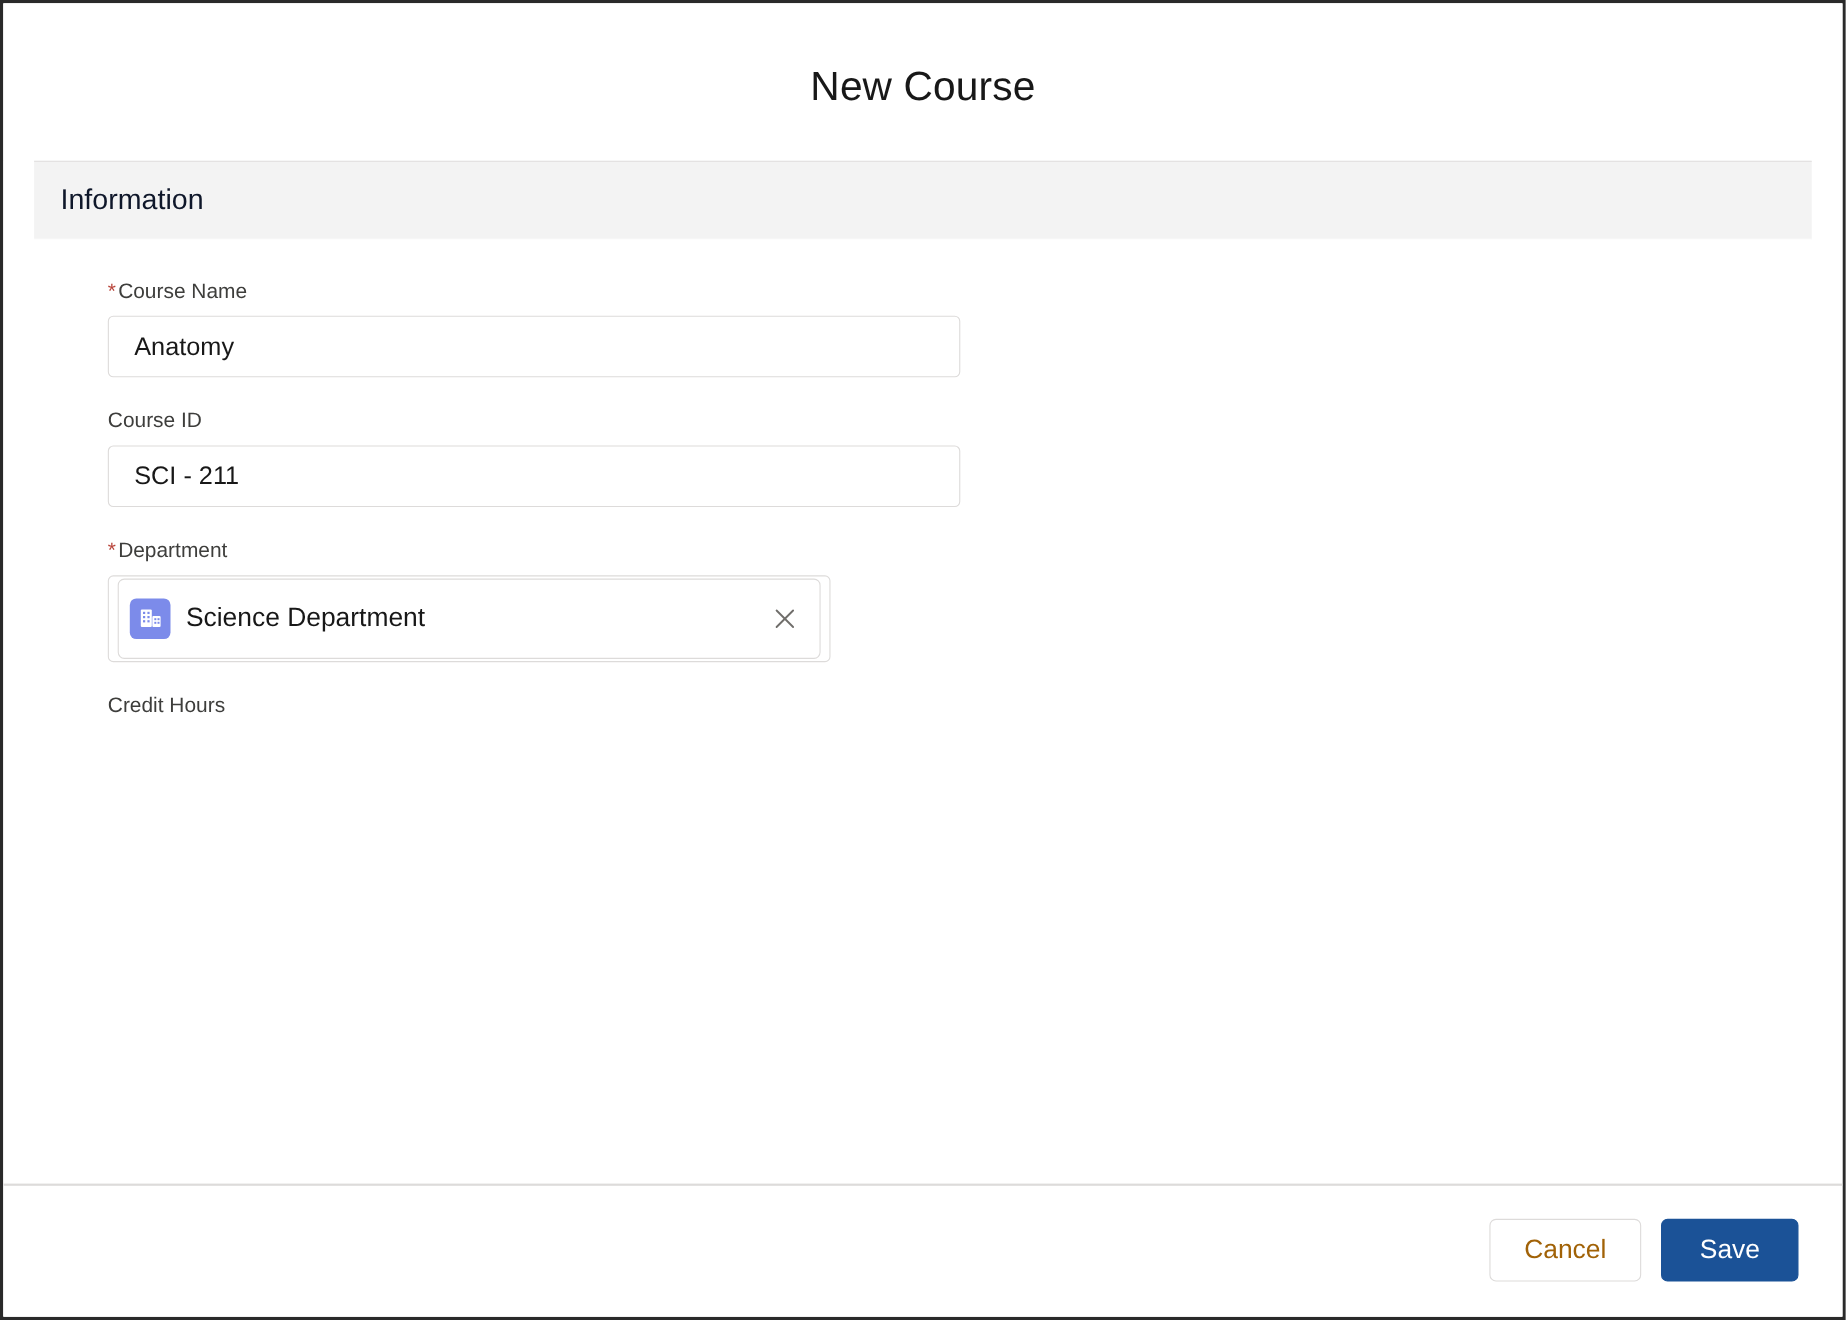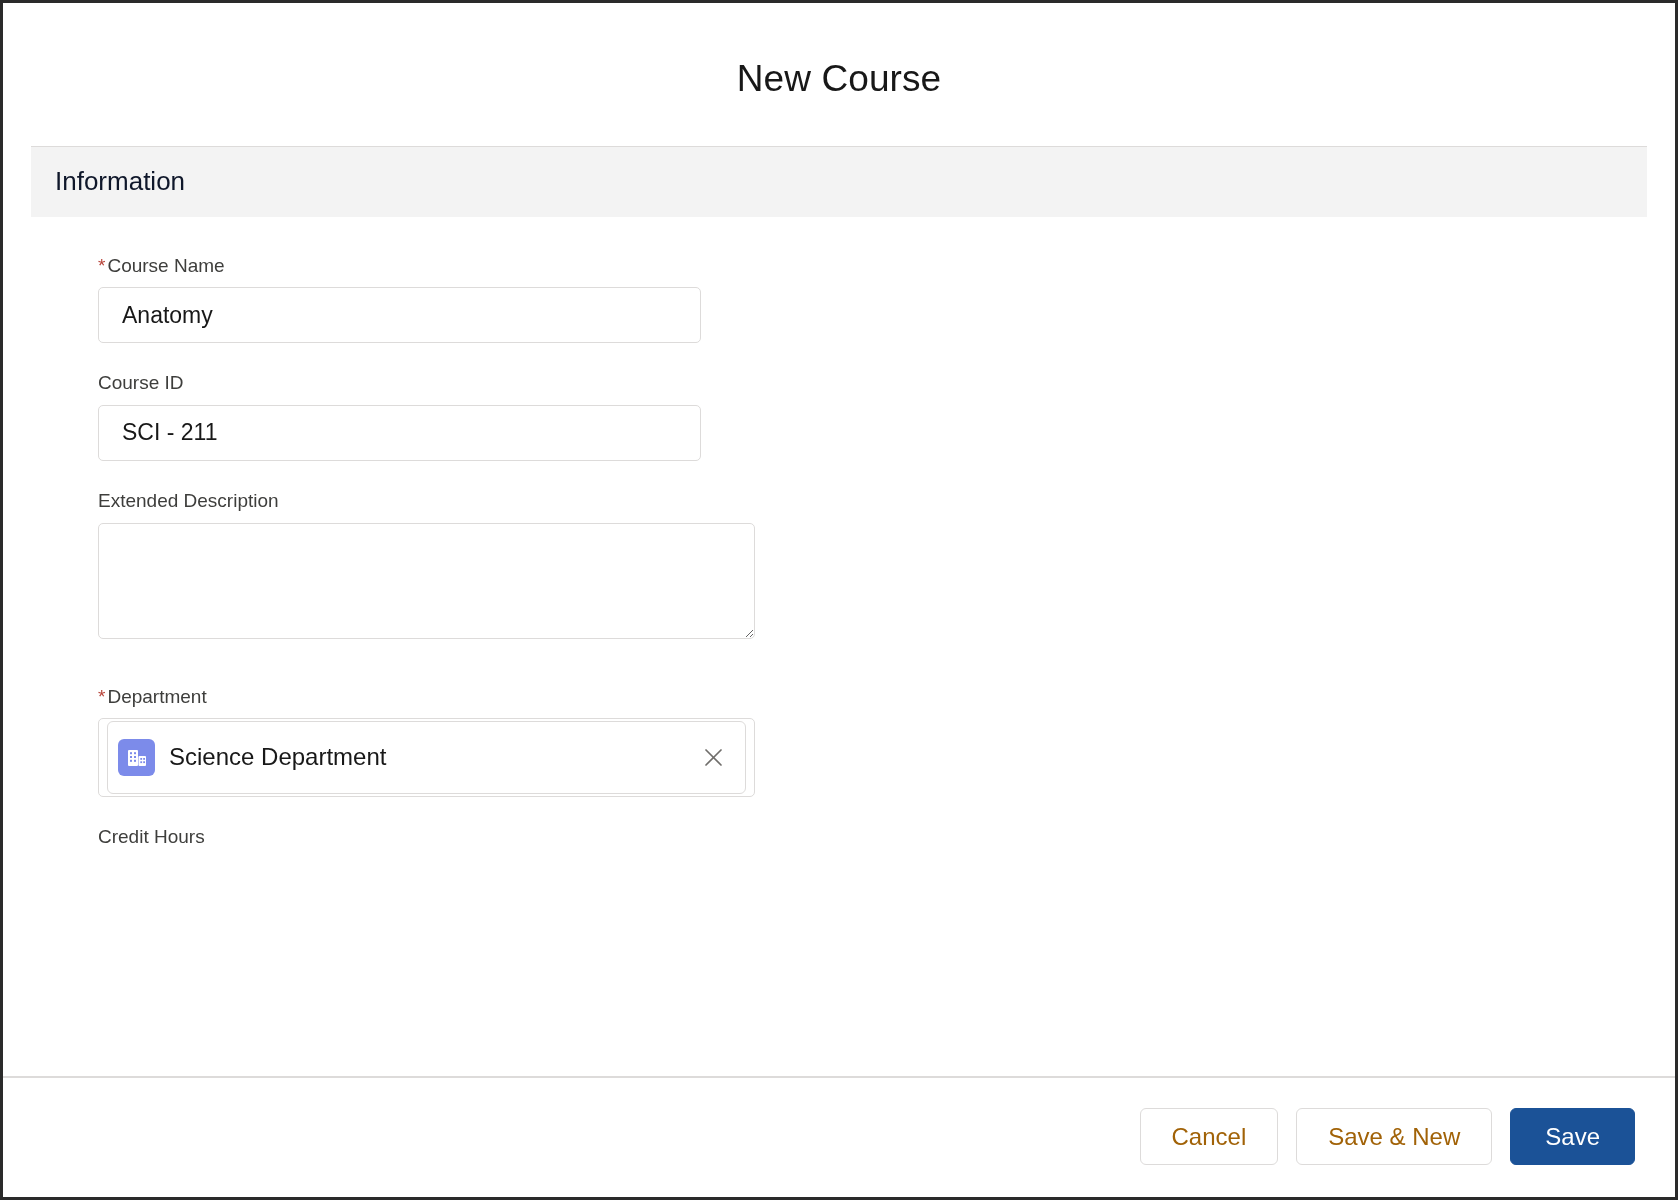--- a/index.html
+++ b/index.html
@@ -95,21 +95,21 @@
   .req-star {
     color: #b8443a;
     font-size: 19px;
     margin-right: 2px;
     font-weight: 400;
   }
 
   .text-input {
     box-sizing: border-box;
     display: block;
-    width: 603px;
+    width: 775px;
     height: 56px;
     padding: 0 16px 0 23px;
     font-family: "Liberation Sans", sans-serif;
     font-size: 23px;
     color: #181818;
     background: #ffffff;
     border: 1px solid #dddbda;
     border-radius: 5px;
     outline: none;
     line-height: 54px;
@@ -251,24 +251,20 @@
         <div class="form-field">
           <label class="field-label"><span class="req-star">*</span><span>Course Name</span></label>
           <input class="text-input" type="text" value="Anatomy" style="">
         </div>
 
         <div class="form-field">
           <label class="field-label">Course ID</label>
           <input class="text-input" type="text" value="SCI - 211" style="">
         </div>
 
-        <div class="form-field big-gap">
-          <label class="field-label">Extended Description</label>
-          <textarea class="textarea-input" style=""></textarea>
-        </div>
 
         <div class="form-field">
           <label class="field-label"><span class="req-star">*</span><span>Department</span></label>
           <div class="lookup-box">
             <div class="pill">
               <span class="pill-icon">
                 <svg width="22" height="22" viewBox="0 0 22 22" aria-hidden="true">
                   <rect x="2" y="3" width="10" height="16" rx="1" fill="#ffffff"></rect>
                   <rect x="12.5" y="9" width="7.5" height="10" rx="1" fill="#ffffff"></rect>
                   <rect x="4" y="5.2" width="2" height="2" fill="#7c8bea"></rect>
@@ -298,18 +294,17 @@
 
         <div class="form-field">
           <label class="field-label">Credit Hours</label>
         </div>
 
       </div>
     </div>
 
     <div class="modal-footer">
       <button class="btn btn-neutral">Cancel</button>
-      <button class="btn btn-neutral">Save &amp; New</button>
       <button class="btn btn-brand">Save</button>
     </div>
 
   </div>
 </div>
 
 </body></html>

